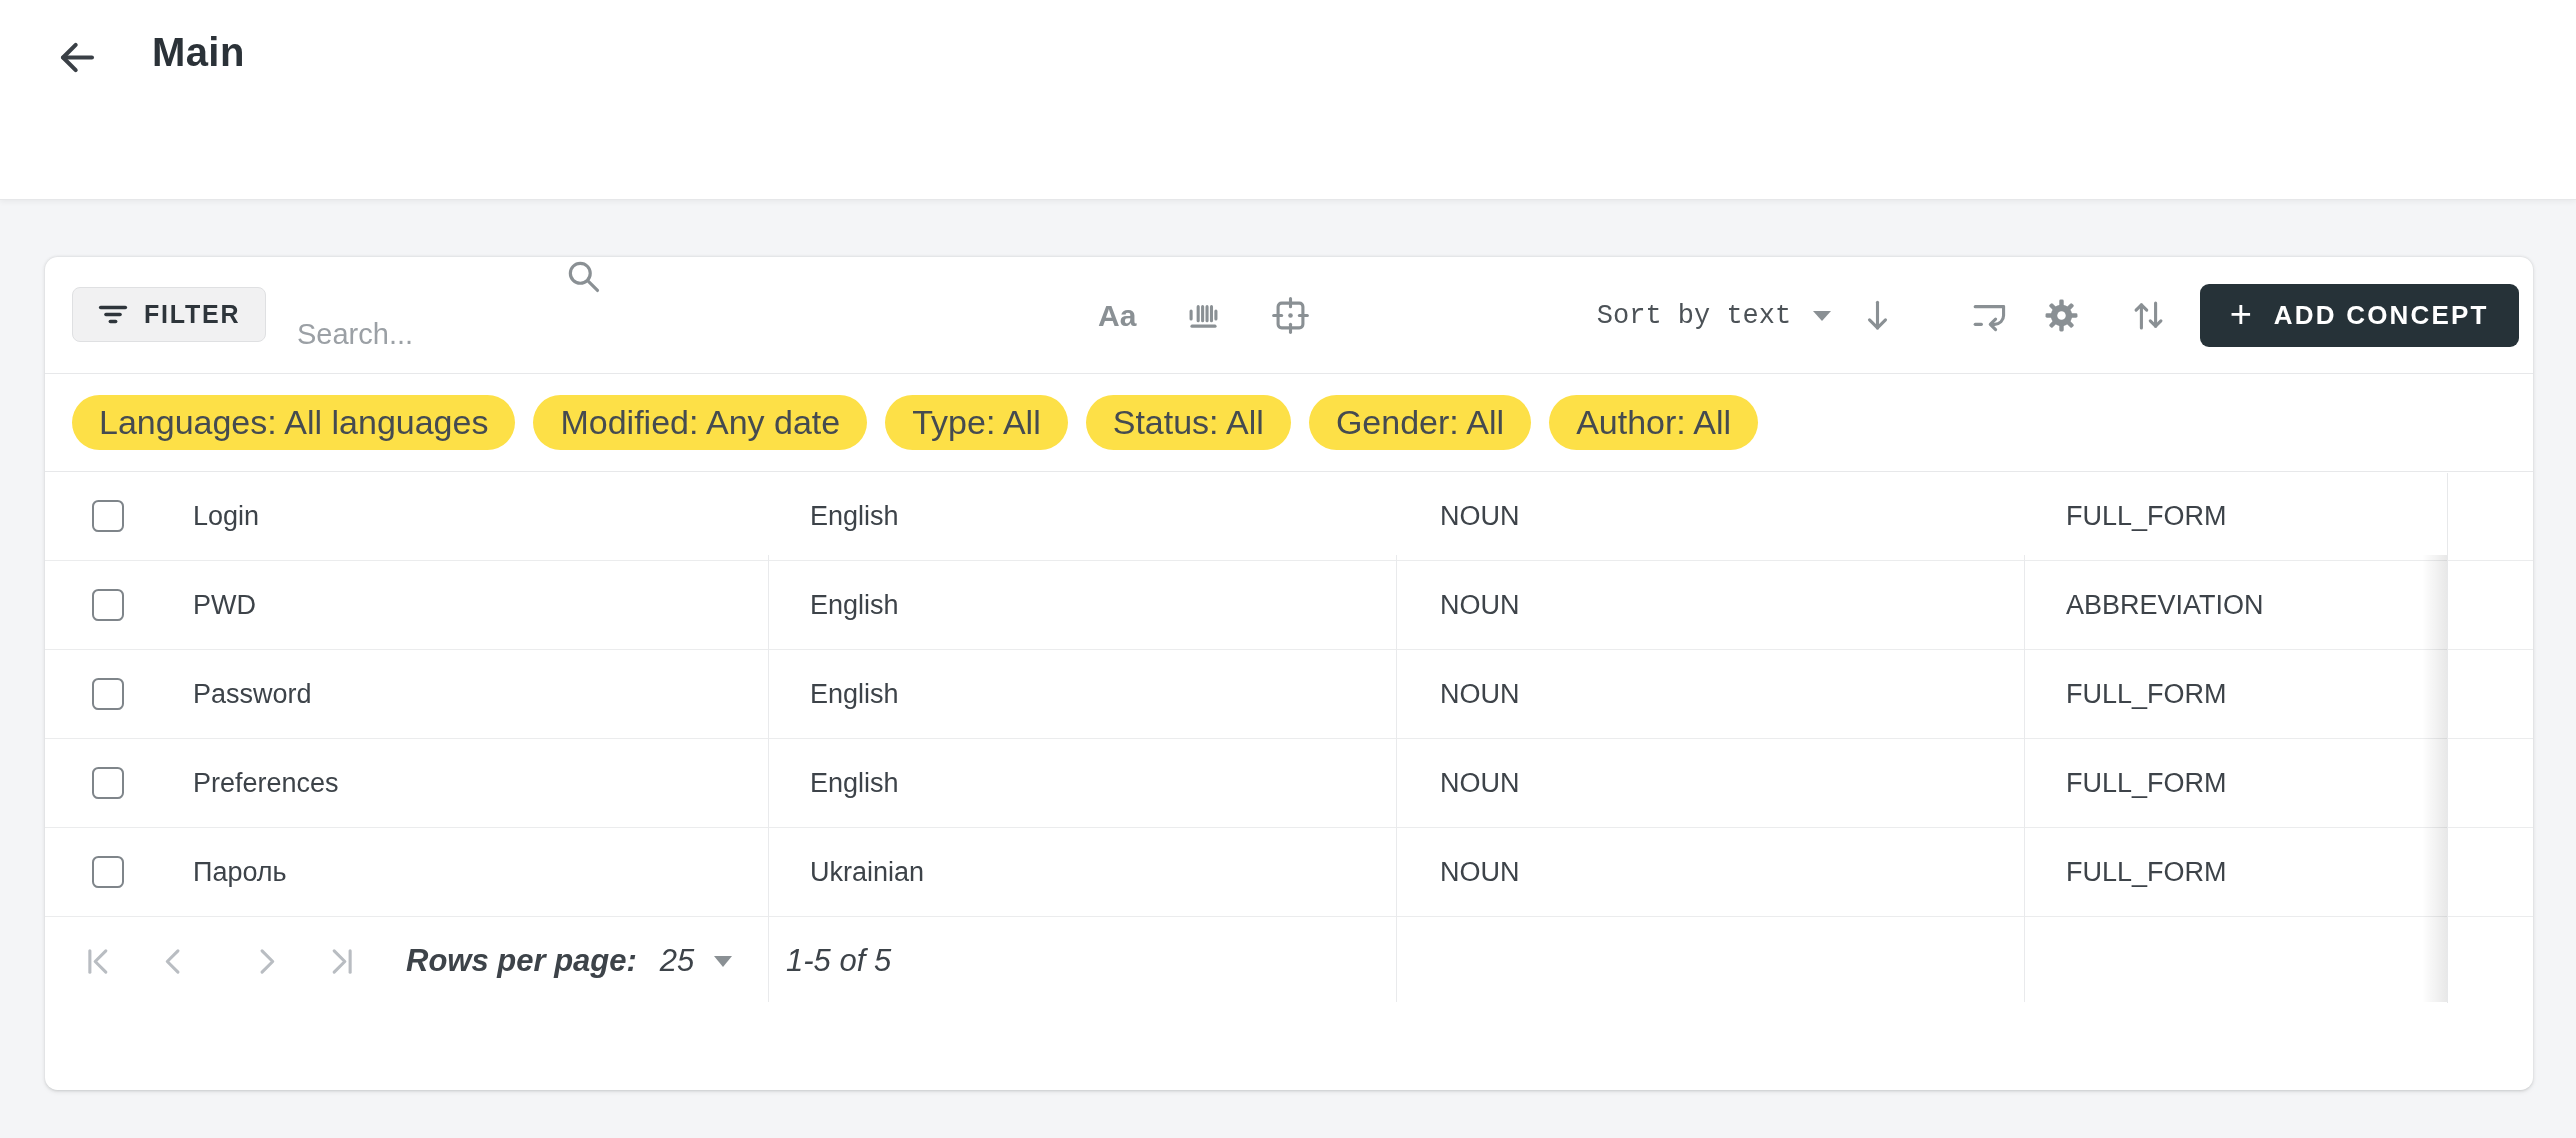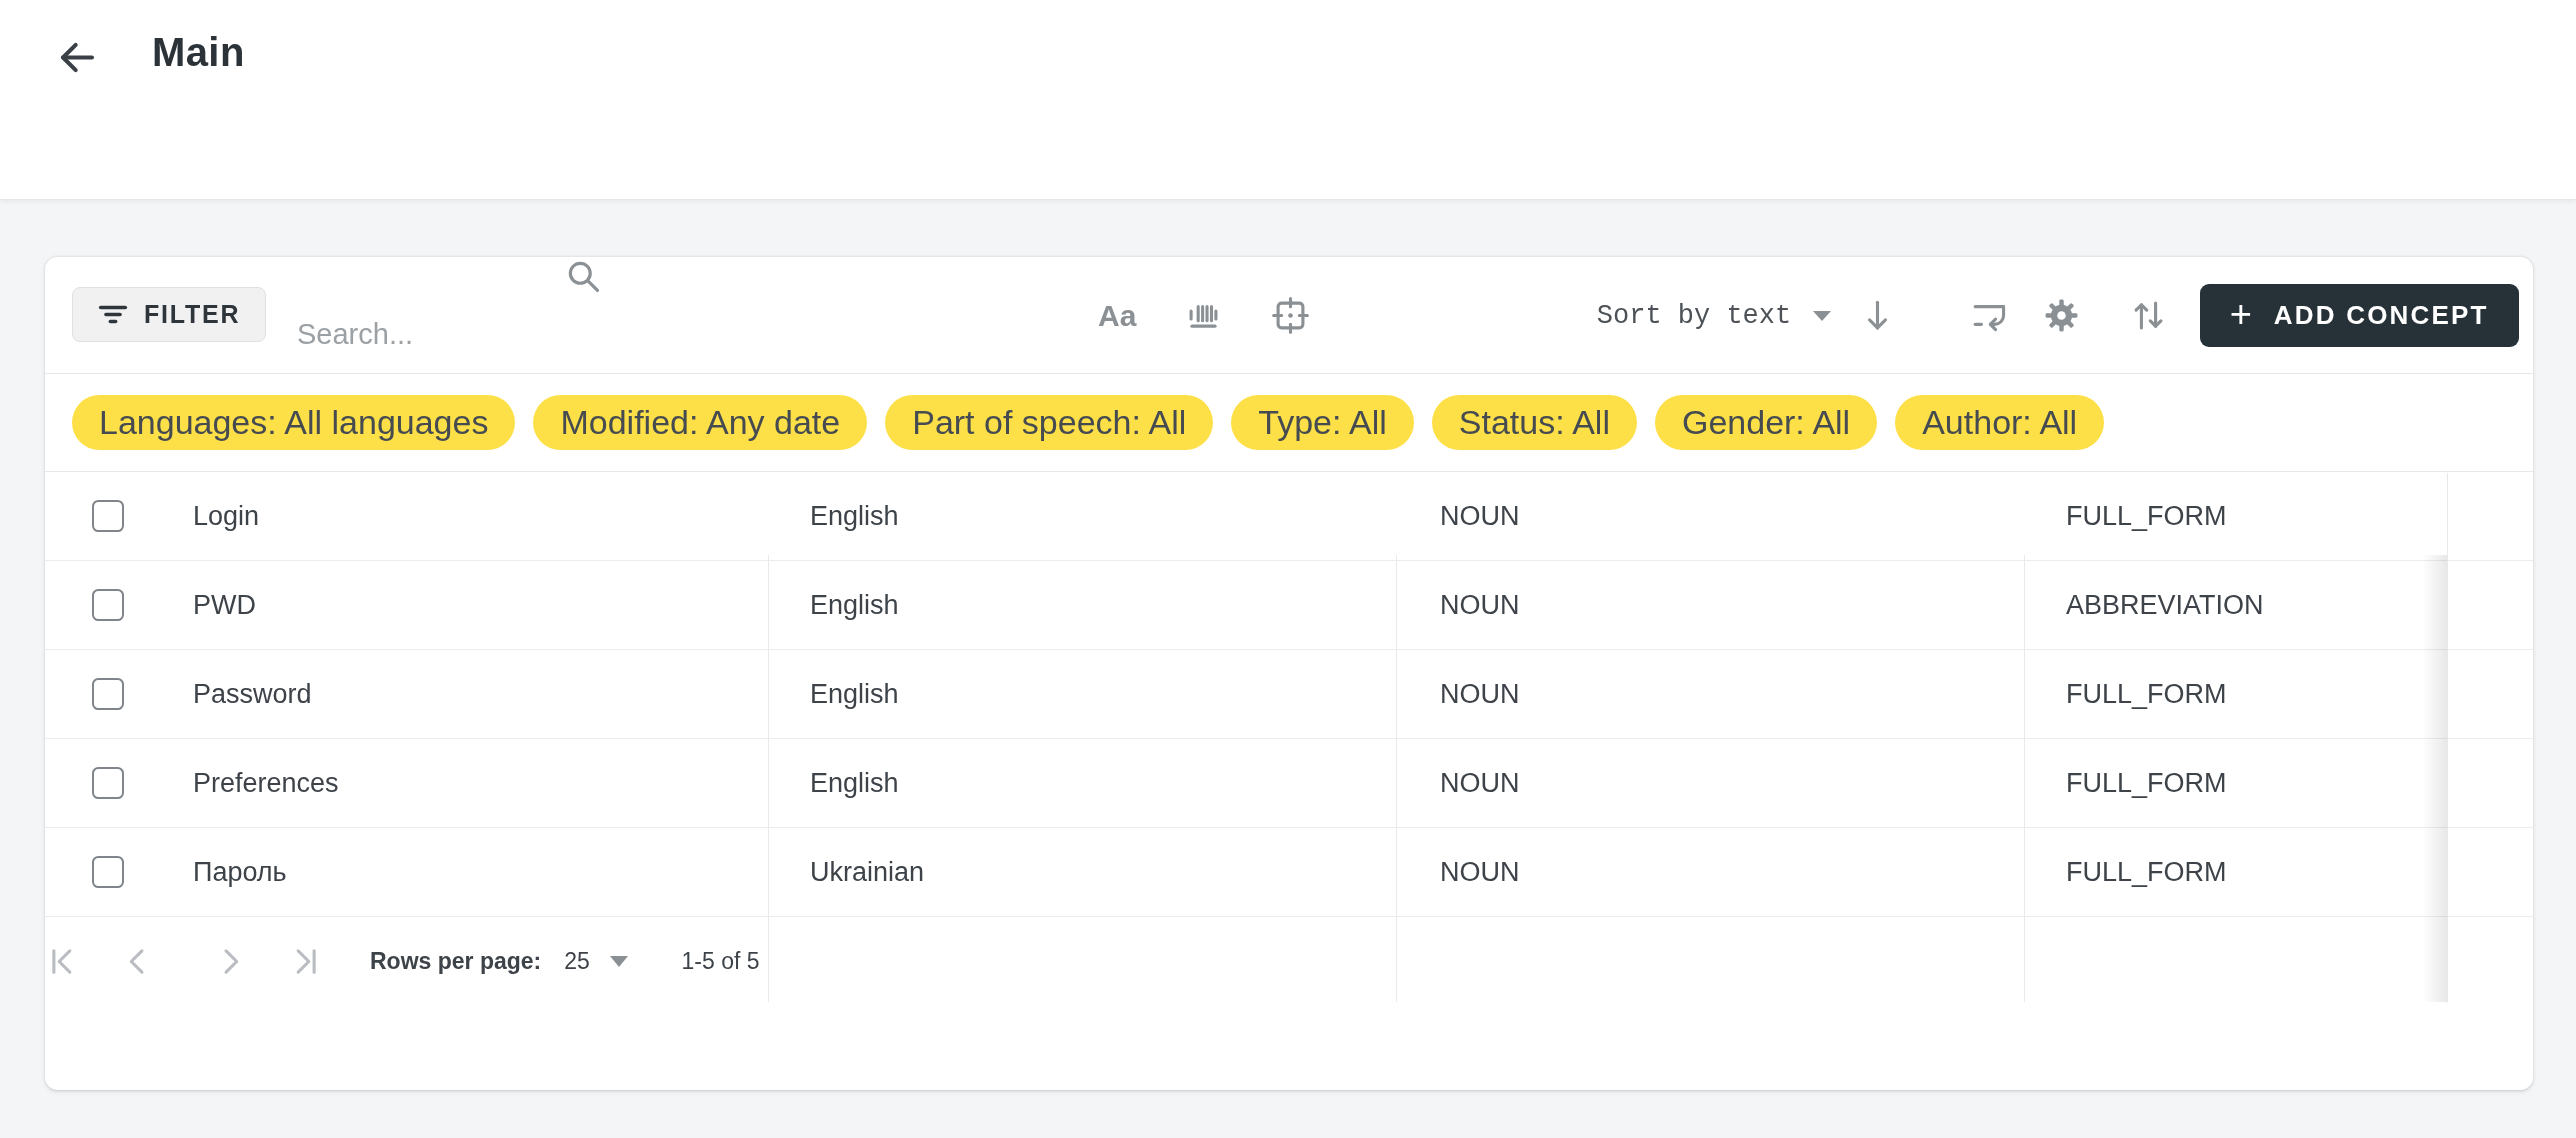--- a/index.html
+++ b/index.html
@@ -126,22 +126,22 @@
   .vline{ position:absolute; width:0.9px; background:#e9eaec; top:298px; height:447px; }
   .vl-1{ left:723px; } .vl-2{ left:1351px; } .vl-3{ left:1979px; }
   .pinned-line{ position:absolute; left:2402px; top:216px; width:0.9px; height:530px; background:#e7e8ea; }
   .pinned-shadow{
     position:absolute; left:2377px; top:298px; width:25px; height:447px;
     background:linear-gradient(to left, rgba(0,0,0,.09), rgba(0,0,0,0));
   }
 
   
   .pagination{
-    height:88px; display:flex; align-items:center; 
-    font-size:23px; color:#3d4349;
+    height:88px; display:flex; align-items:center; padding-left:36px;
+    font-size:31px; color:#3d4349;font-style:italic;
   }
   .nav-btn{ background:none; border:none; cursor:pointer; padding:0; }
   .gap-38{ margin-right:34px; } .gap-60{ margin-right:54px; }
   .rpp-label{ font-weight:700; margin-left:47px; }
   .rpp-value{ margin-left:23px; }
   .rpp-caret{ margin-left:19.7px; width:0; height:0;
     border-left:9.8px solid transparent; border-right:9.8px solid transparent;
     border-top:11.6px solid #8a9094; cursor:pointer; }
   .range-label{ margin-left:54px; }
 </style>
@@ -255,21 +255,20 @@
       <button class="add-btn">
         <span class="plus-icon">+</span>
         <span>ADD CONCEPT</span>
       </button>
     </div>
   </div>
 
   <div class="chips">
     <div class="chip">Languages: All languages</div>
     <div class="chip">Modified: Any date</div>
-    <div class="chip">Part of speech: All</div>
     <div class="chip">Type: All</div>
     <div class="chip">Status: All</div>
     <div class="chip">Gender: All</div>
     <div class="chip">Author: All</div>
   </div>
 
 
   <div class="tbody">
     <div class="trow">
       <span class="cb"></span>

